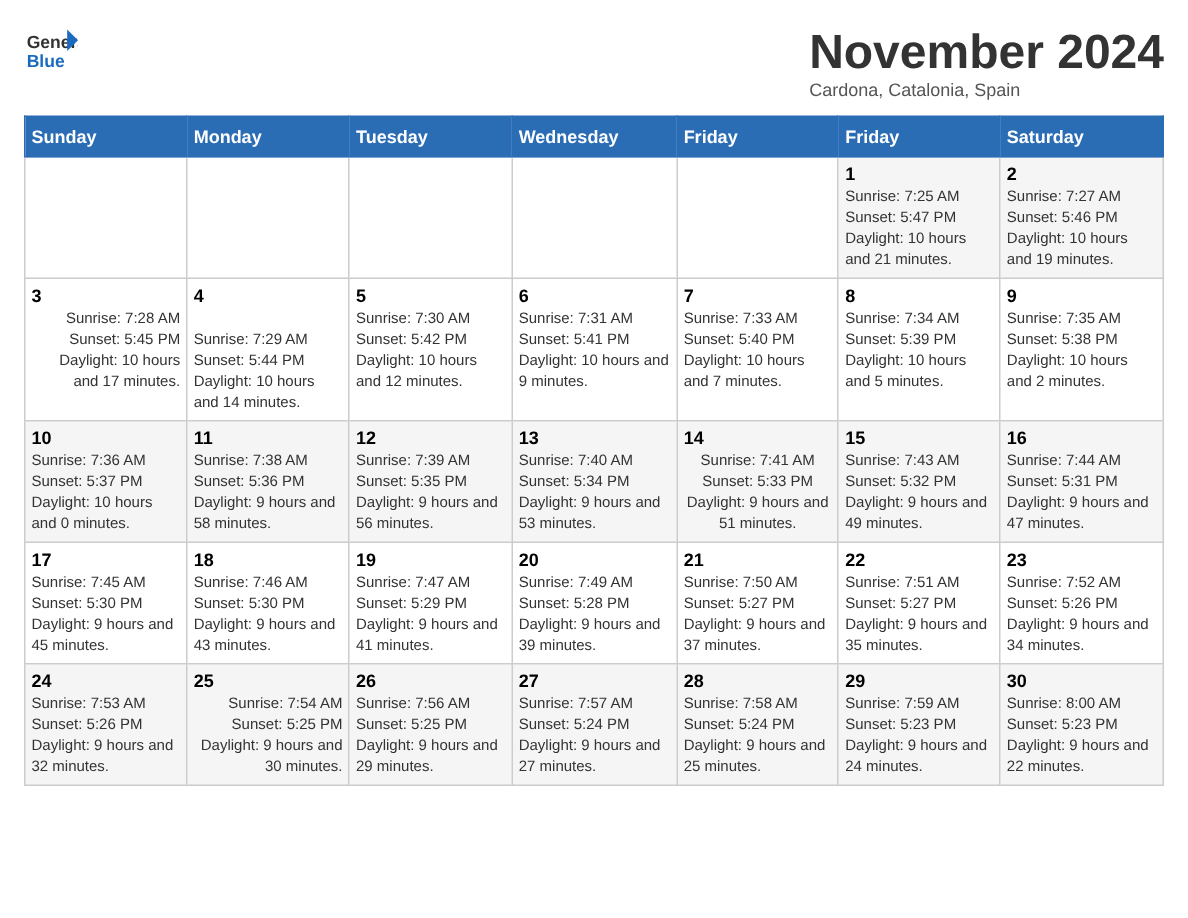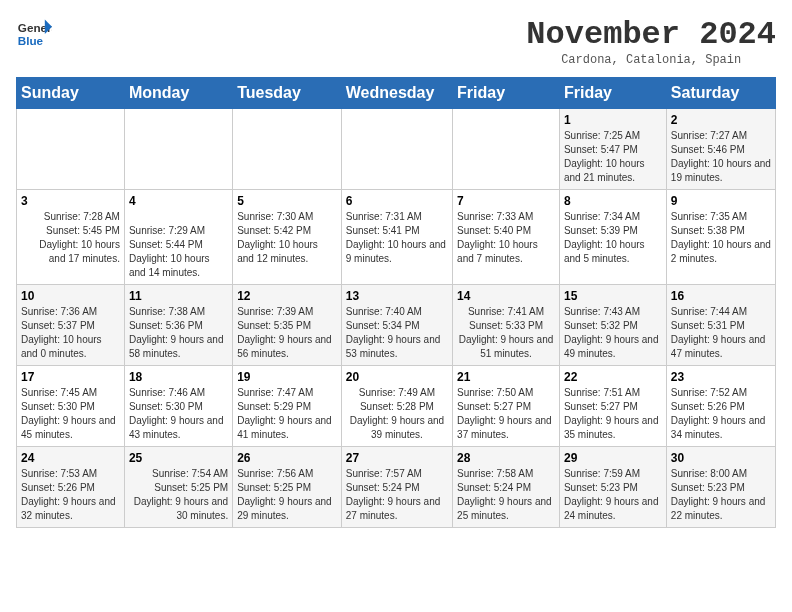--- a/index.html
+++ b/index.html
@@ -19,43 +19,42 @@
     .logo {
       display: flex;
       align-items: center;
       gap: 4px;
     }
     .logo-icon {
       width: 36px;
       height: 36px;
     }
     .title-area {
-      text-align: center;
-      font-family: Liberation Mono, monospace;
+      text-align: left;
     }
     .month-title {
       font-size: 32px;
       font-weight: bold;
       color: #333;
     }
     .location-title {
       font-size: 12px;
       color: #555;
     }
     table {
       width: 100%;
       border-collapse: collapse;
       font-size: 11px;
     }
     thead tr th {
       background-color: #2a6db5;
       color: #fff;
       padding: 6px 4px;
       text-align: left;
-      font-size: 16px;
+      font-size: 12px;
       font-weight: bold;
       border: 1px solid #2a6db5;
     }
     tbody tr td {
       border: 1px solid #ccc;
       vertical-align: top;
       padding: 4px;
       width: 113px;
       min-height: 70px;
       background: #fff;
@@ -228,21 +227,21 @@
 Daylight: 9 hours and 43 minutes.</div>
         </td>
         <td>
           <div class="day-num">19</div>
           <div class="day-info" style="white-space: pre-line;">Sunrise: 7:47 AM
 Sunset: 5:29 PM
 Daylight: 9 hours and 41 minutes.</div>
         </td>
         <td>
           <div class="day-num">20</div>
-          <div class="day-info" style="white-space: pre-line; text-align: center;">Sunrise: 7:49 AM
+          <div class="day-info" style="white-space: pre-line;">Sunrise: 7:49 AM
 Sunset: 5:28 PM
 Daylight: 9 hours and 39 minutes.</div>
         </td>
         <td>
           <div class="day-num">21</div>
           <div class="day-info" style="white-space: pre-line;">Sunrise: 7:50 AM
 Sunset: 5:27 PM
 Daylight: 9 hours and 37 minutes.</div>
         </td>
         <td>

